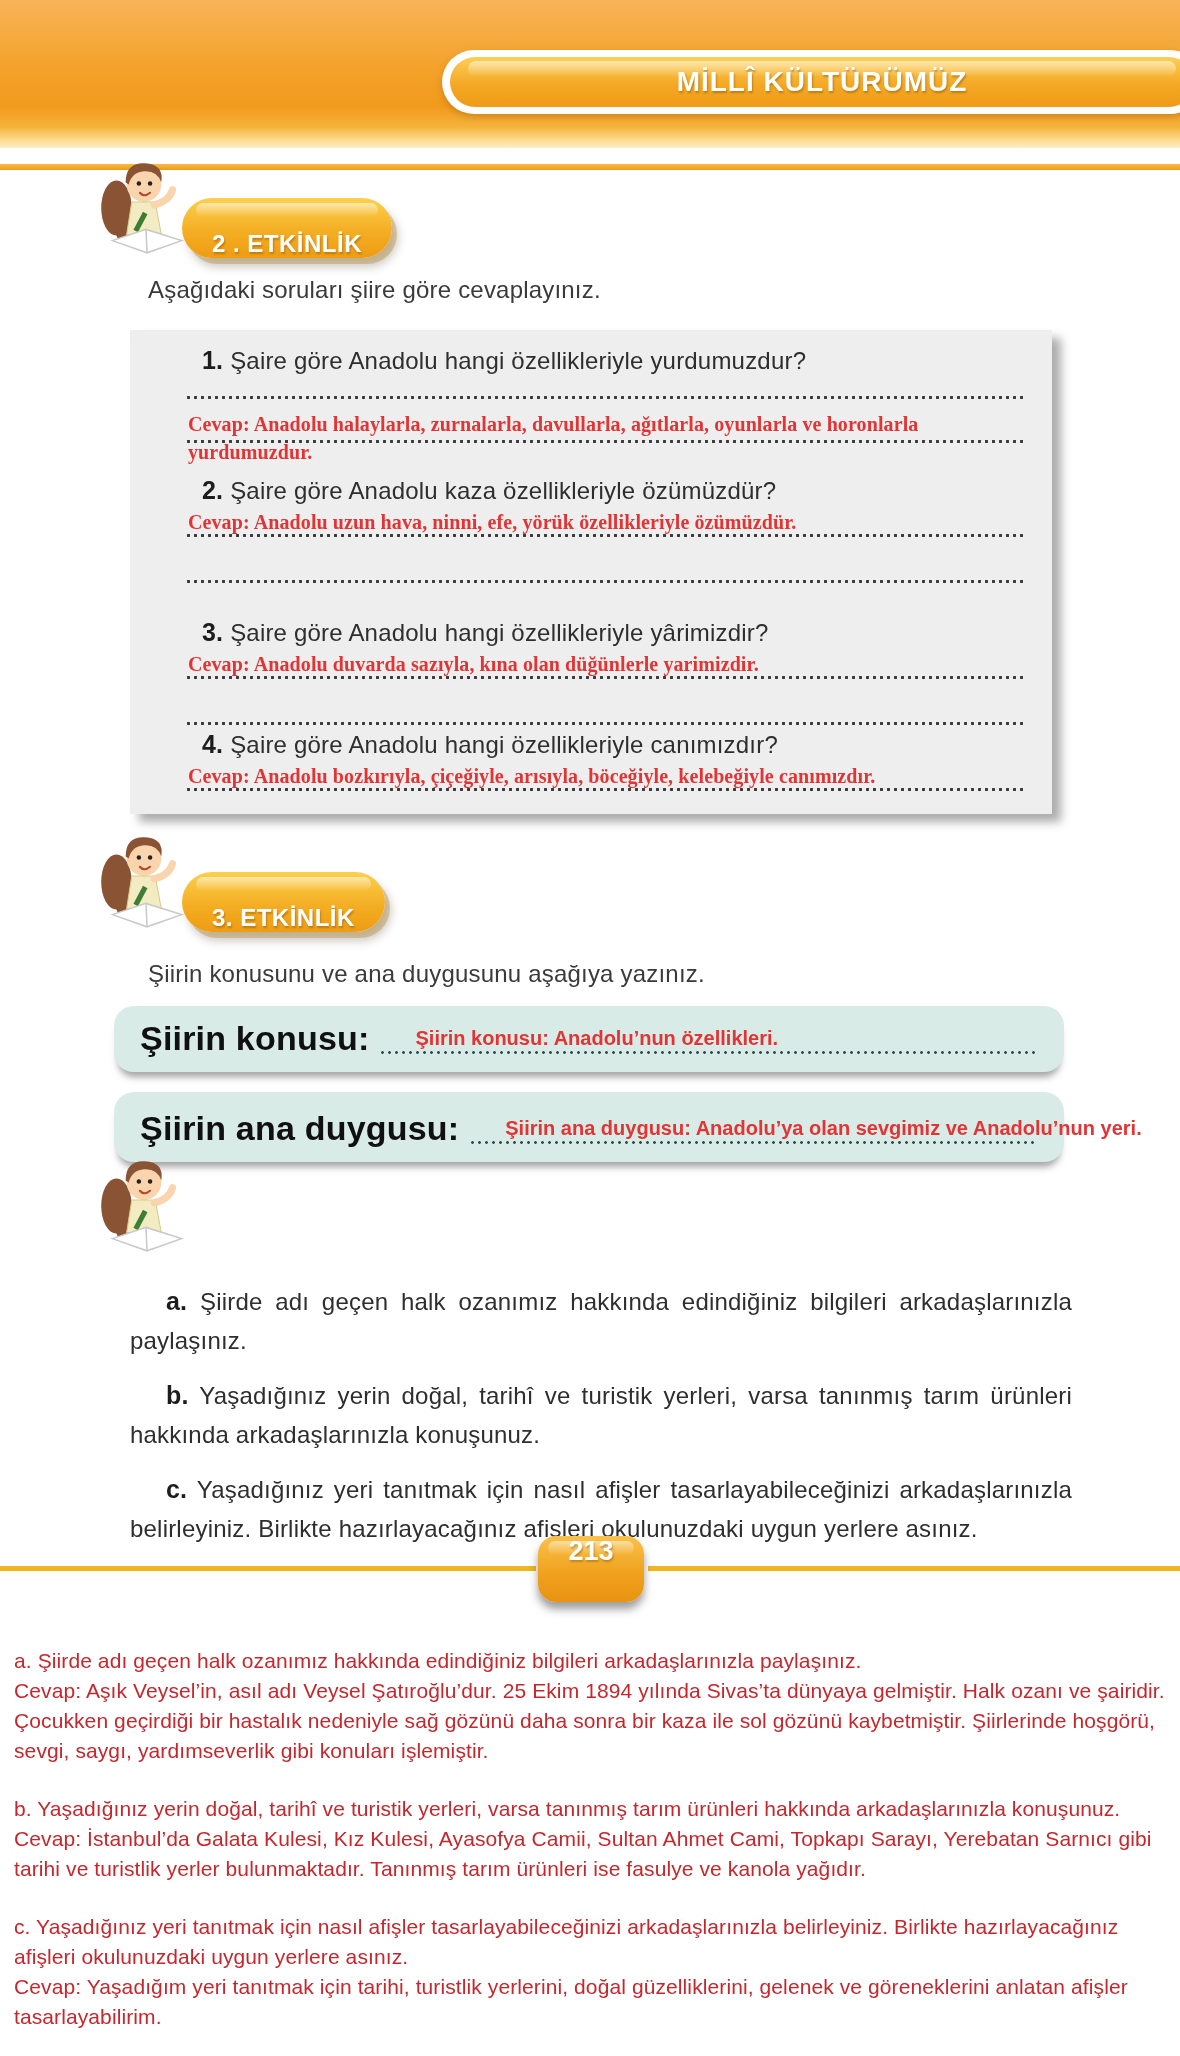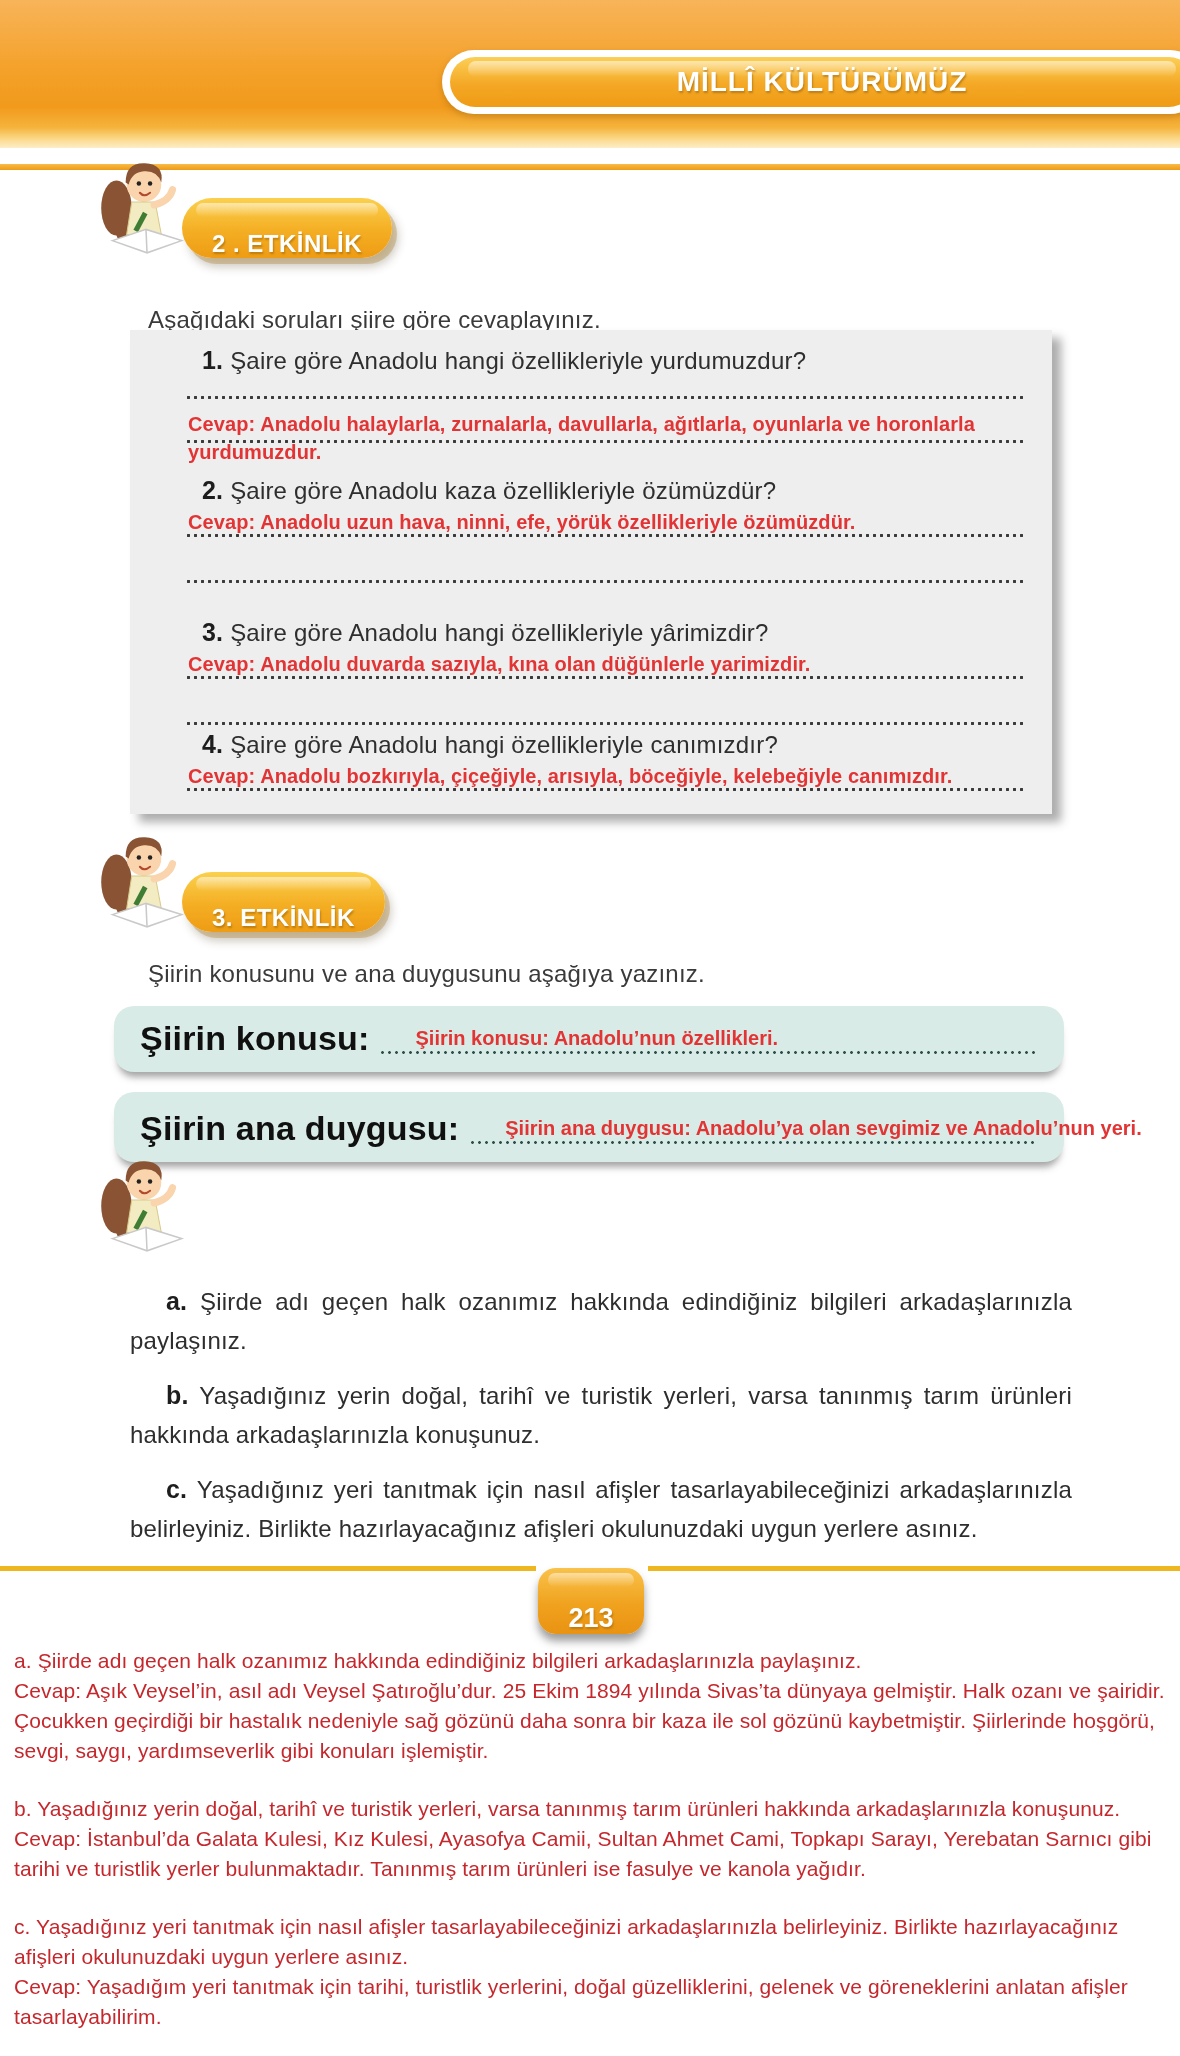--- a/index.html
+++ b/index.html
@@ -58,21 +58,21 @@
     box-shadow:9px 8px 9px rgba(70,70,70,.45);
   }
   .q-text{position:absolute;left:72px;color:#2e2e2e;font-size:24px;letter-spacing:.2px;}
   .q-text b{font-size:25px;color:#1d1d1d;}
   .dots{
     position:absolute;left:55px;right:28px;height:3px;background-repeat:repeat-x;
     background-image:radial-gradient(circle,#3a3a3a 1.4px,transparent 1.6px);background-size:7px 3px;
   }
   .red-ans{
     position:absolute;left:58px;width:856px;color:#e23434;font-weight:600;
-    font-size:20px;line-height:28px;letter-spacing:.1px;
+    font-size:20px;line-height:28px;letter-spacing:.1px;font-family:Liberation Serif, serif;
   }
   
   .field-box{
     position:absolute;left:114px;width:950px;background:#d9ebe6;border-radius:20px;
     box-shadow:0 9px 7px -4px rgba(90,90,90,.55);
     display:flex;align-items:flex-end;padding:0 26px;box-sizing:border-box;
   }
   .field-label{color:#101010;font-weight:bold;font-size:34px;white-space:nowrap;padding-bottom:14px;letter-spacing:.2px;}
   .field-line{position:relative;flex:1;margin-left:10px;height:100%;}
   .field-line:after{
@@ -87,21 +87,21 @@
   .book-par{
     margin:0 0 16px 0;color:#2e2e2e;font-size:24px;line-height:39px;text-align:justify;
     text-indent:36px;letter-spacing:.2px;
   }
   .book-par b{color:#1d1d1d;font-size:25px;}
   
   .pn-line{position:absolute;top:1566px;height:5px;background:#efb71f;}
   .pn-badge{
     position:absolute;left:538px;top:1536px;width:106px;height:66px;border-radius:18px;
     background:linear-gradient(180deg,#f9c24b 0%,#f0a21e 55%,#e99312 100%);
-    box-shadow:0 7px 8px rgba(60,60,60,.5);display:flex;align-items:flex-end;justify-content:center;margin-top:32px;
+    box-shadow:0 7px 8px rgba(60,60,60,.5);display:flex;align-items:flex-start;justify-content:center;
   }
   .pn-badge:before{
     content:"";position:absolute;left:10px;right:10px;top:5px;height:14px;border-radius:10px;
     background:linear-gradient(180deg,rgba(255,255,255,.5),rgba(255,255,255,0));
   }
   .pn-badge span{position:relative;color:#fff;font-weight:bold;font-size:27px;text-shadow:1px 2px 2px rgba(150,95,5,.5);}
   
   .answer-key{position:absolute;left:14px;top:1646px;width:1152px;}
   .key-section{margin-bottom:28px;}
   .key-q,.key-a{margin:0;color:#c5272c;font-size:21px;line-height:30px;letter-spacing:.1px;}
@@ -130,21 +130,21 @@
     <path d="M41 50 L64 50 L70 82 L36 82 Z" fill="#f3ecc2" stroke="#d8c98c" stroke-width="1"></path>
     <path d="M63 53 Q78 49 81 38" stroke="#f9d4ac" stroke-width="7" fill="none" stroke-linecap="round"></path>
     <rect x="47" y="60" width="5" height="20" fill="#3e7d33" transform="rotate(28 50 70)"></rect>
     <path d="M22 88 L55 77 L90 88 L56 100 Z" fill="#ffffff" stroke="#c9c9c9" stroke-width="1.5"></path>
     <path d="M55 77 L56 100" stroke="#c9c9c9" stroke-width="1.5"></path>
   </svg>
   <div class="badge" style="left:182px;top:198px;">
     <span>2 . ETKİNLİK</span>
   </div>
 
-  <div class="instruction" style="left:148px;top:276px;margin-top:30px;">Aşağıdaki soruları şiire göre cevaplayınız.</div>
+  <div class="instruction" style="left:148px;top:276px;">Aşağıdaki soruları şiire göre cevaplayınız.</div>
 
   <div class="card">
     <div class="q-text" style="top:16px;">
       <b>1.</b>
       <span>Şaire göre Anadolu hangi özellikleriyle yurdumuzdur?</span>
     </div>
     <div class="dots" style="top:66px;"></div>
     <div class="red-ans" style="top:80px;">Cevap: Anadolu halaylarla, zurnalarla, davullarla, ağıtlarla, oyunlarla ve horonlarla yurdumuzdur.</div>
     <div class="dots" style="top:110px;"></div>
 

